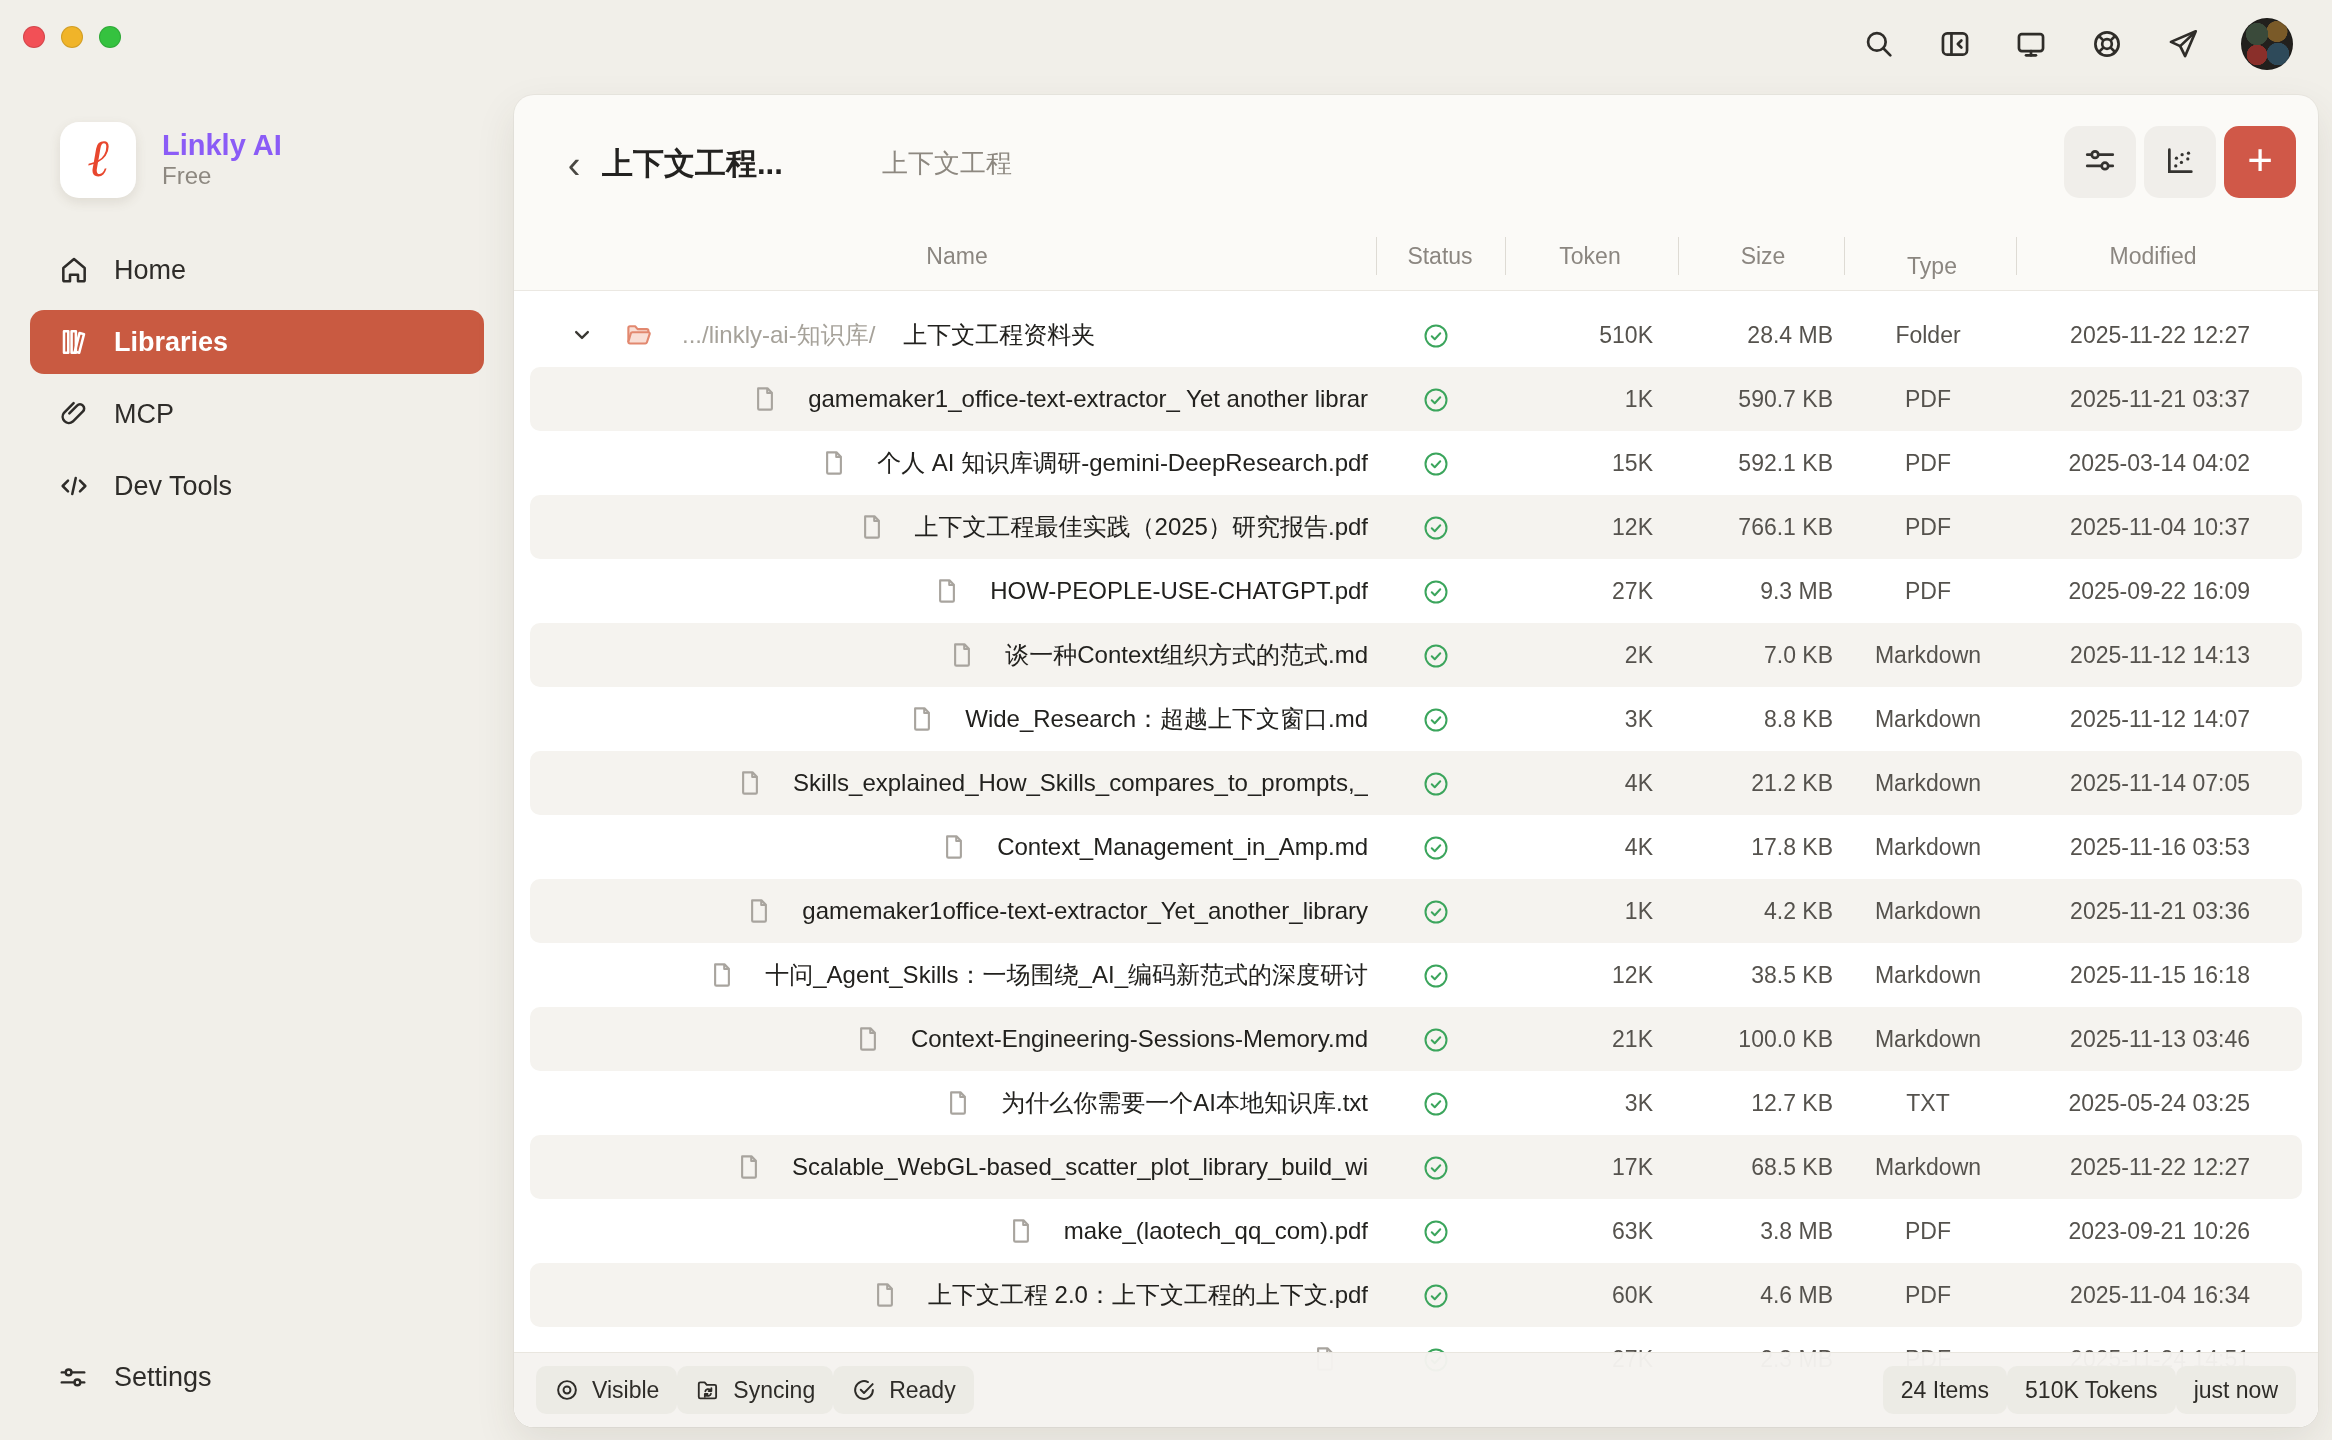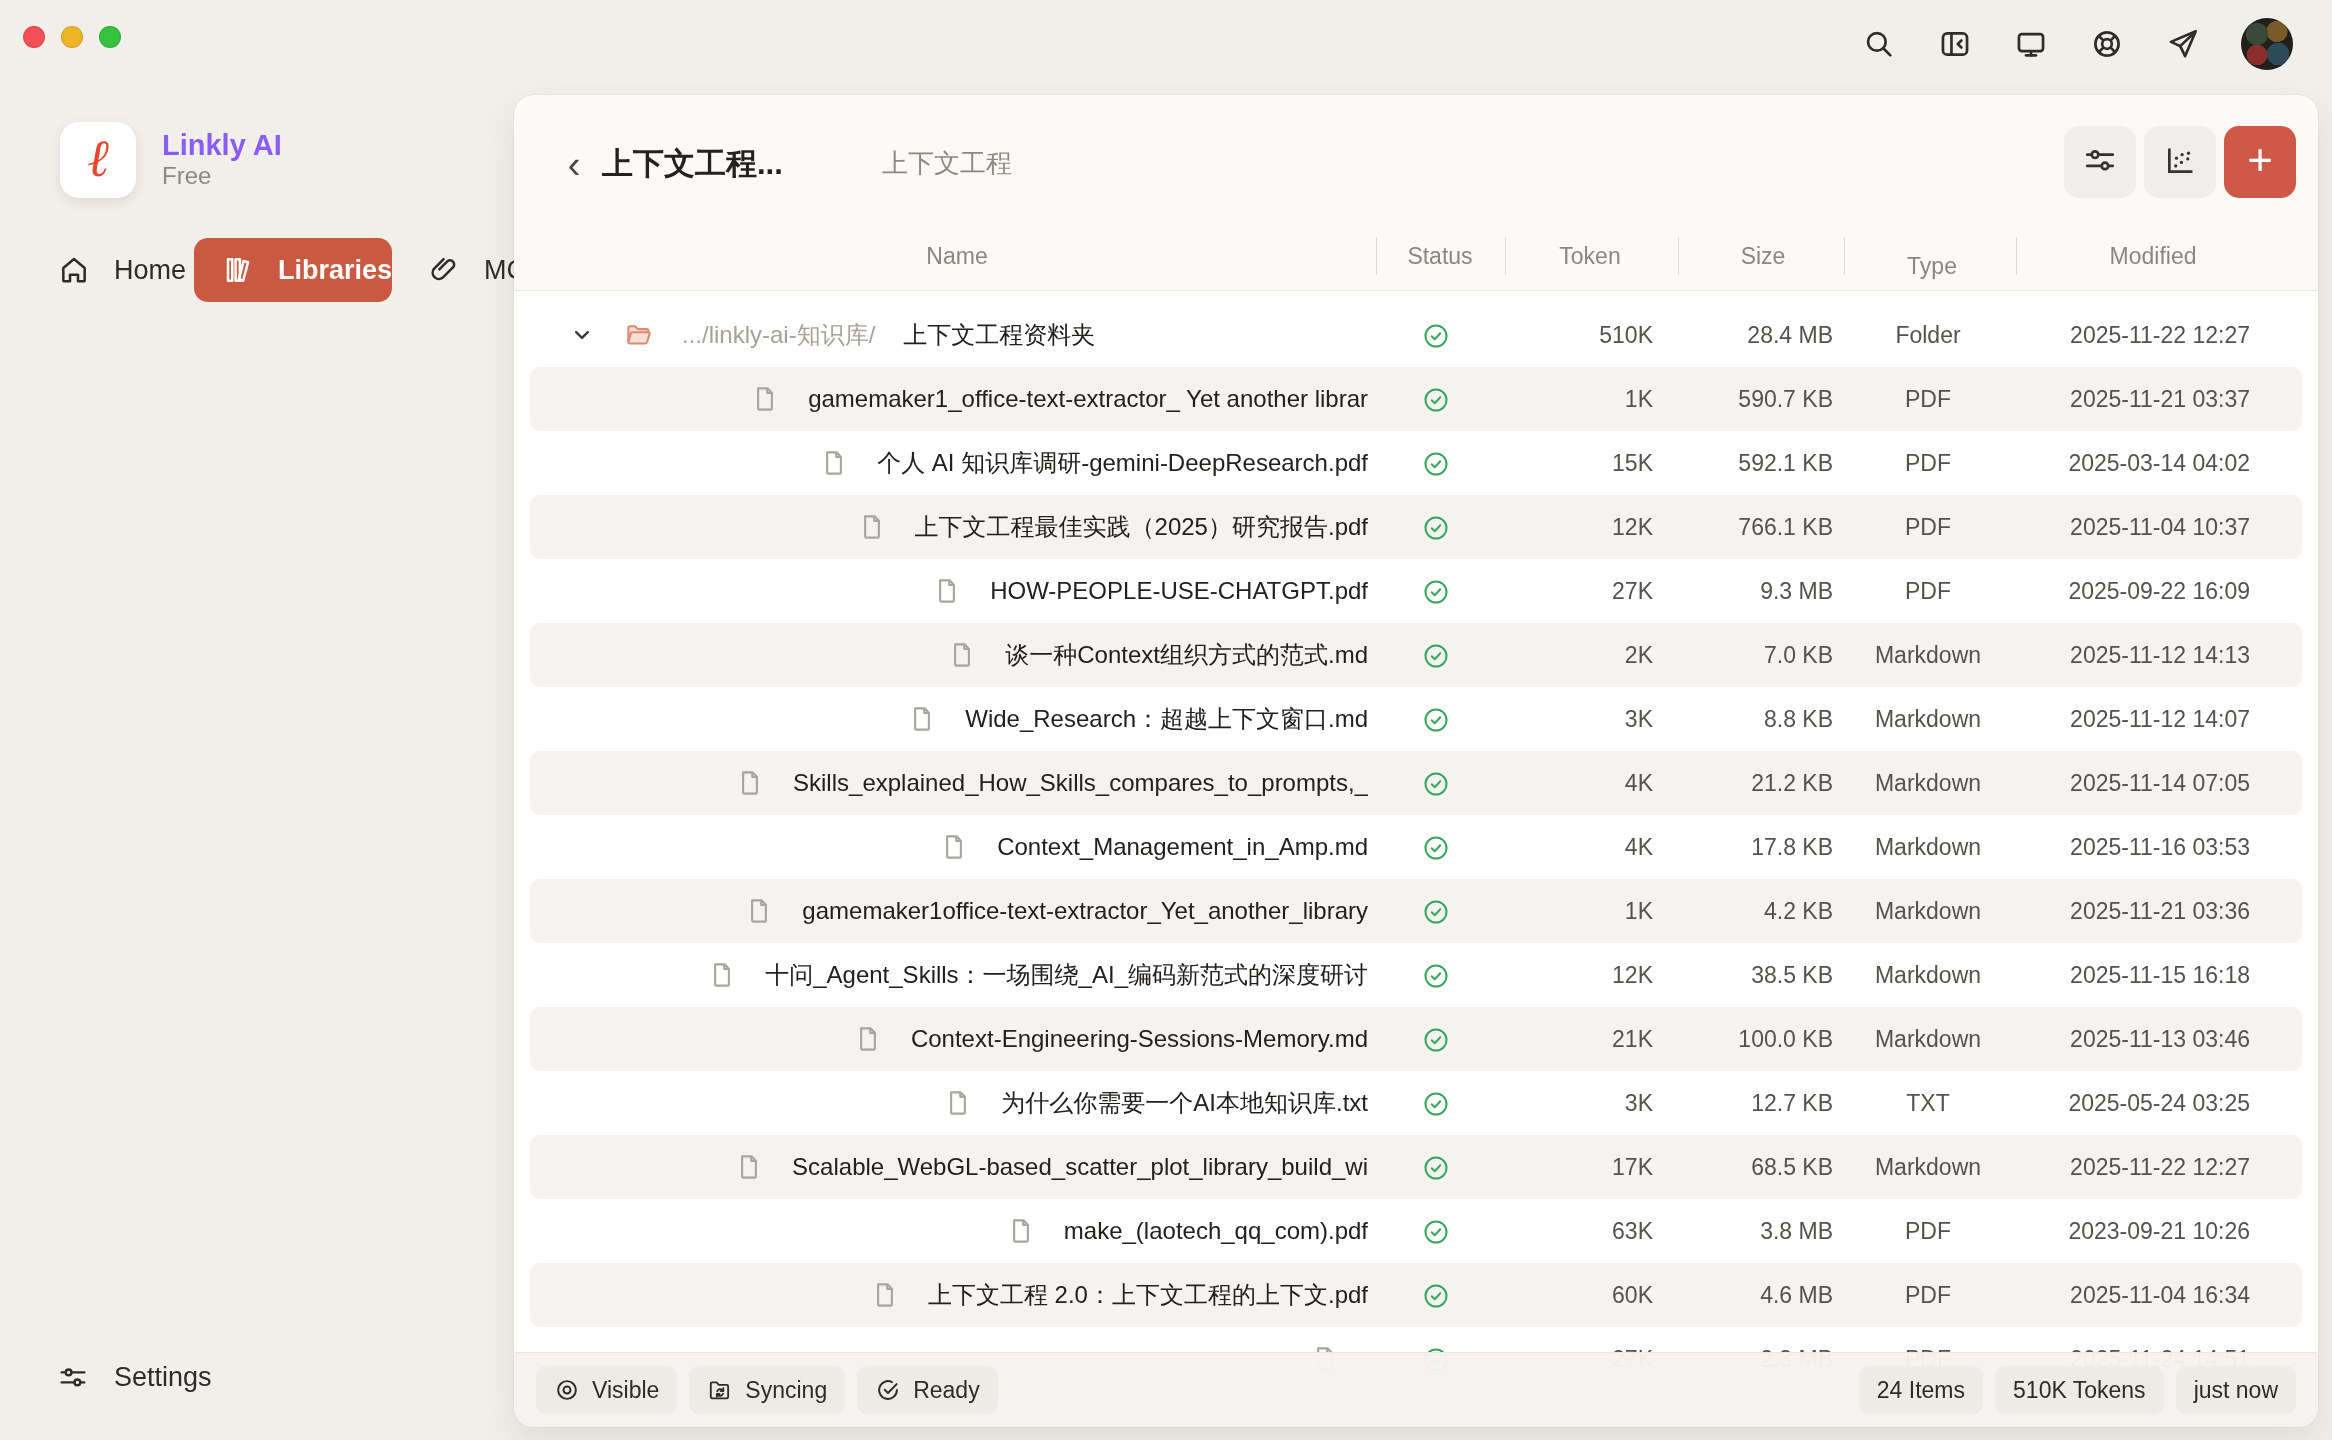--- a/index.html
+++ b/index.html
@@ -32,21 +32,21 @@
 
   
   .sidebar{position:absolute;left:0;top:0;width:514px;height:1440px;}
   .brand{position:absolute;left:60px;top:122px;display:flex;align-items:center;gap:26px;}
   .logo{width:76px;height:76px;border-radius:19px;background:#ffffff;
     box-shadow:0 4px 12px rgba(90,70,50,.12);display:flex;align-items:center;justify-content:center;}
   .logo .glyph{font-family:"DejaVu Serif","Liberation Serif",serif;font-style:italic;
     font-size:52px;line-height:1;color:#e8472e;transform:translateY(-2px);}
   .brand-name{font-size:29px;font-weight:bold;color:#8b5cf6;line-height:1.15;}
   .brand-plan{font-size:24px;color:#8d8880;line-height:1.2;}
-  .nav{position:absolute;left:30px;top:238px;width:454px;display:flex;flex-direction:row;gap:8px;}
+  .nav{position:absolute;left:30px;top:238px;width:454px;display:flex;flex-direction:column;gap:8px;}
   .nav-item{height:64px;border-radius:14px;display:flex;align-items:center;gap:24px;padding:0 0 0 28px;cursor:pointer;font-size:27px;color:#2e2c29;}
   .nav-item .nico{width:32px;height:32px;display:flex;}
   .nav-item .nico svg{width:32px;height:32px;}
   .nav-item.active{background:#c95a41;color:#ffffff;font-weight:bold;}
   .side-footer{position:absolute;left:58px;bottom:47px;display:flex;align-items:center;gap:26px;font-size:27px;cursor:pointer;}
   .side-footer .nico{width:30px;height:30px;display:flex;}
   .side-footer svg{width:30px;height:30px;}
 
   
   .panel{position:absolute;left:514px;top:95px;width:1804px;height:1332px;
@@ -87,21 +87,21 @@
   .cell-status svg{width:32px;height:32px;}
   .cell-token{left:939px;width:200px;justify-content:flex-end;}
   .cell-size{left:1119px;width:200px;justify-content:flex-end;}
   .cell-type{left:1316px;width:196px;justify-content:center;}
   .cell-mod{left:1474px;width:262px;justify-content:flex-end;}
 
   
   .bottombar{position:absolute;left:0;bottom:0;width:100%;height:75px;background:rgba(245,243,239,.97);
     border-top:1px solid #e9e6df;display:flex;align-items:center;justify-content:space-between;
     padding:0 22px;box-sizing:border-box;z-index:5;}
-  .chip-group{display:flex;gap:12px;}
+  .chip-group{display:flex;}
   .chip{height:48px;border-radius:10px;background:#ecebe5;display:flex;align-items:center;gap:12px;
     padding:0 18px;font-size:23px;color:#2e2c28;white-space:nowrap;}
   .chip .cico{width:26px;height:26px;display:flex;}
   .chip svg{width:26px;height:26px;}
   .chip.clickable{cursor:pointer;}
 </style>
 </head>
 <body>
 
 <div class="traffic">

